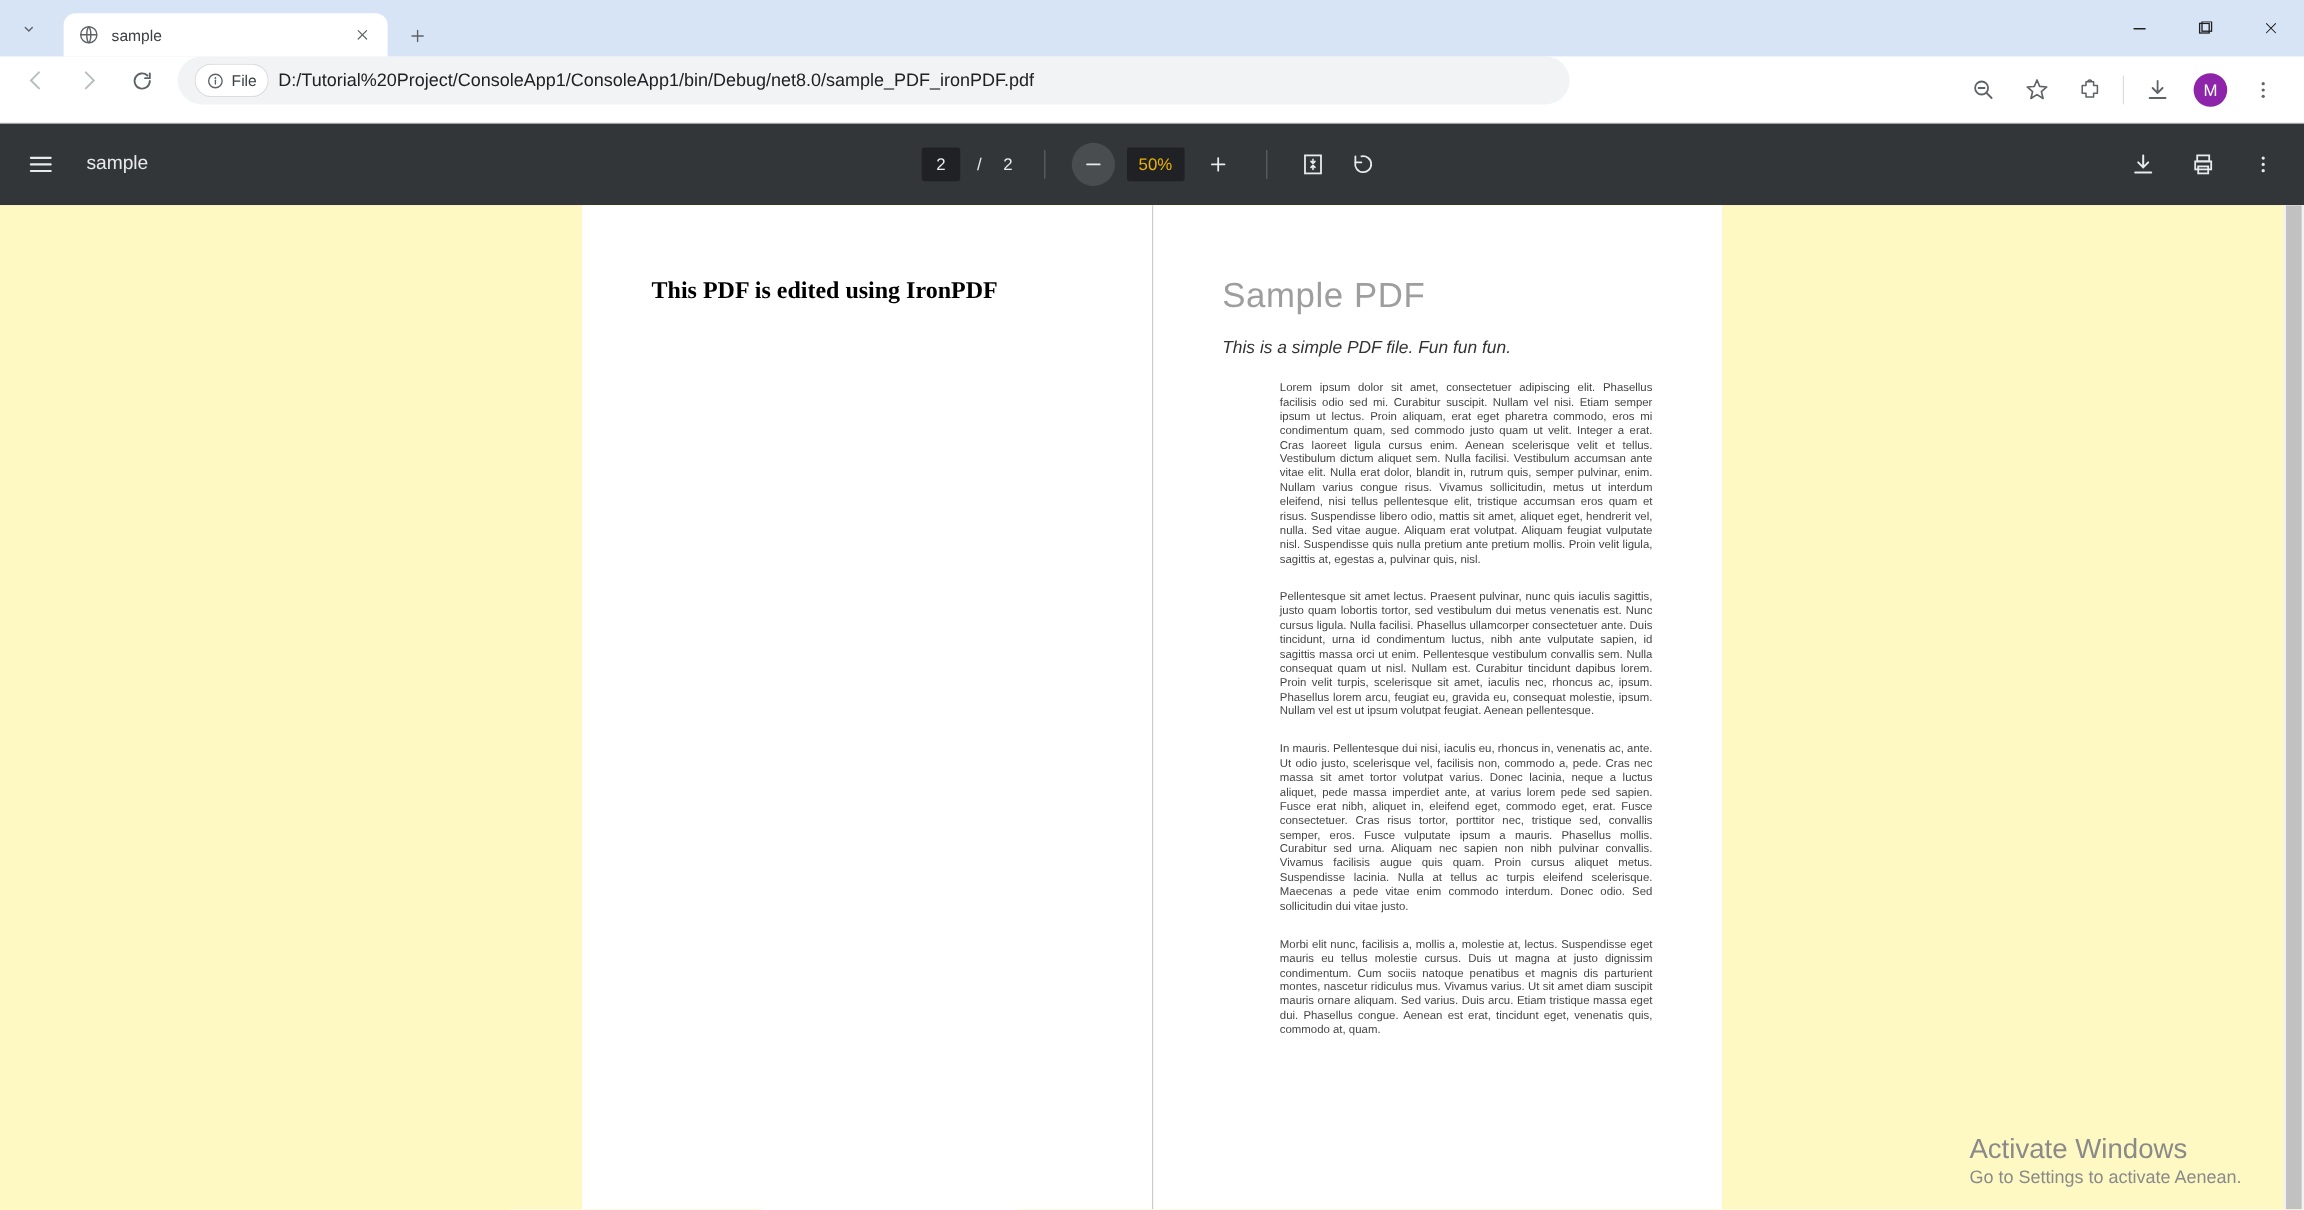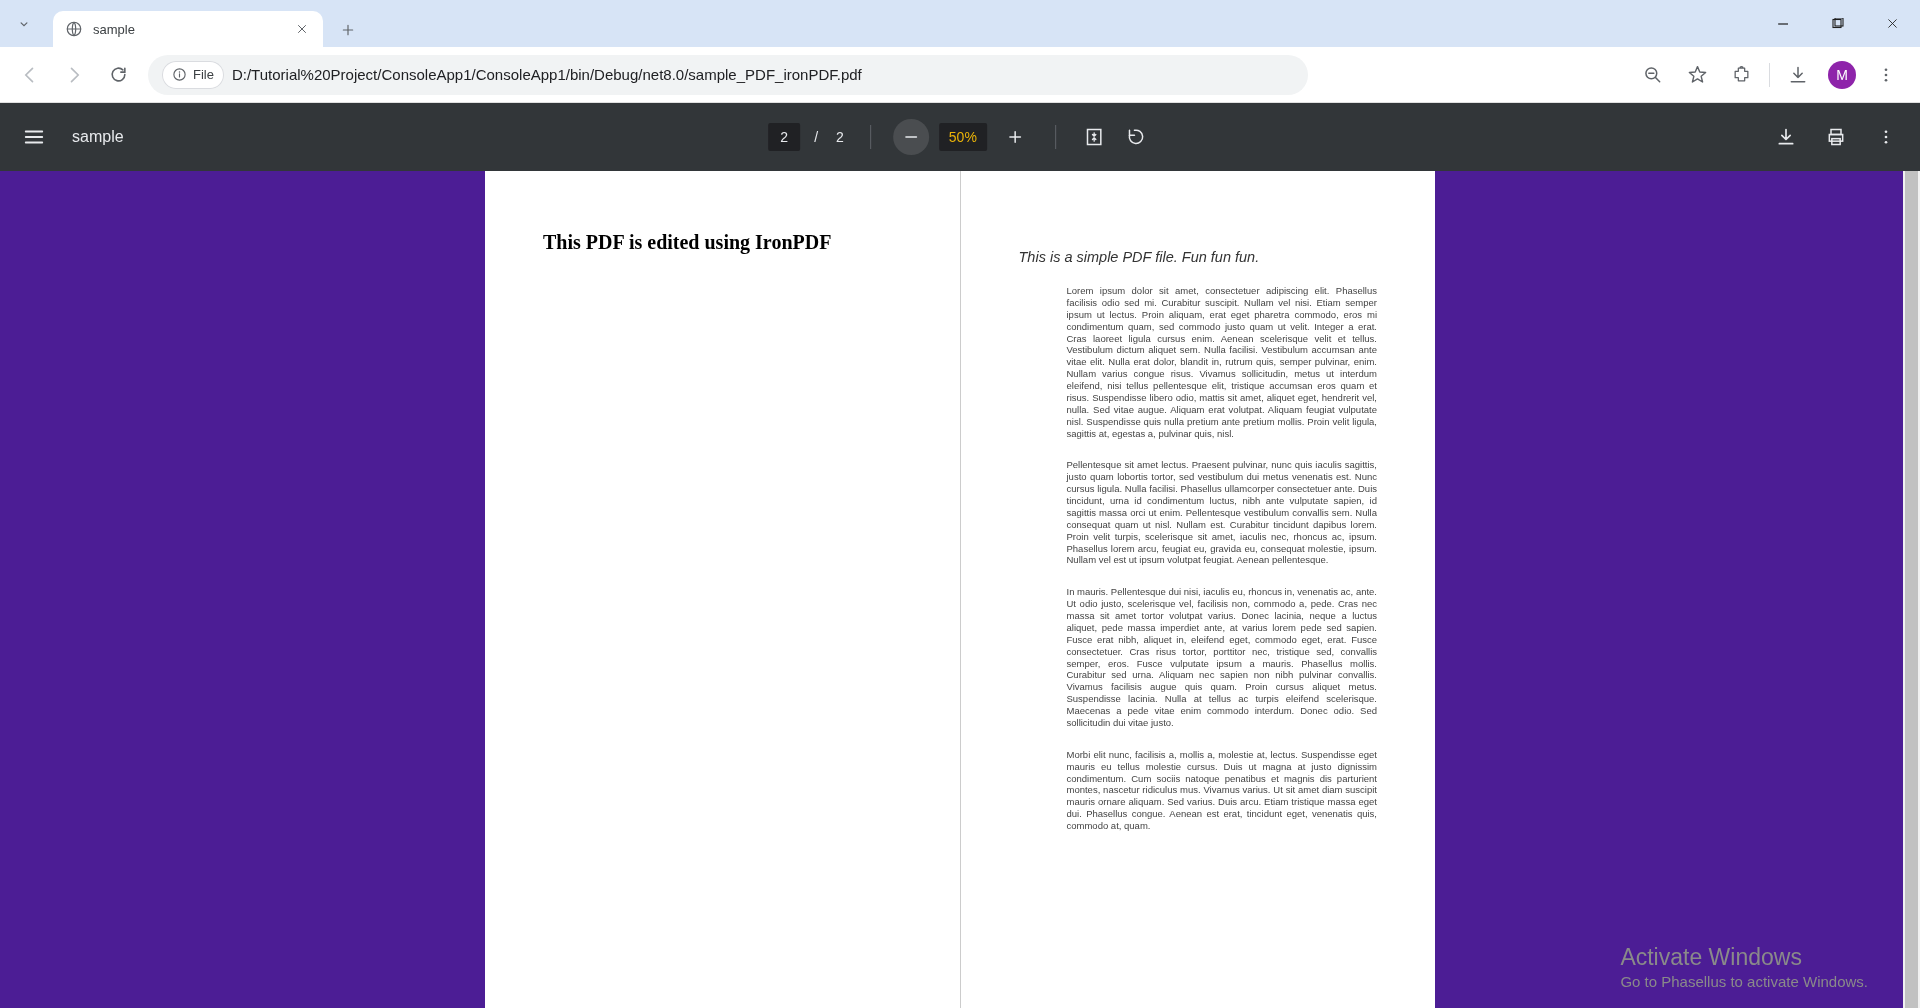--- a/index.html
+++ b/index.html
@@ -10,21 +10,21 @@
     .tab-chevron { width: 47px; height: 47px; display: flex; align-items: center; justify-content: center; }
     .tab { background: #fff; height: 36px; border-radius: 10px 10px 0 0; display: flex; align-items: center; padding: 0 12px; margin-left: 6px; min-width: 270px; position: relative; }
     .tab .favicon { width: 18px; height: 18px; margin-right: 10px; display: flex; align-items: center; justify-content: center; }
     .tab .tab-title { font-size: 13px; color: #3c4043; flex: 1; }
     .tab .tab-close { width: 18px; height: 18px; display: flex; align-items: center; justify-content: center; color: #5f6368; }
     .newtab { width: 34px; height: 34px; display: flex; align-items: center; justify-content: center; margin-left: 8px; }
     .win-controls { position: absolute; right: 0; top: 0; height: 47px; display: flex; align-items: center; }
     .win-btn { width: 55px; height: 47px; display: flex; align-items: center; justify-content: center; color: #1f1f1f; }
 
     
-    .toolbar { height: 56px; background: #fff; display: flex; align-items: center; padding: 0 8px; border-bottom: 1px solid #e0e0e0; }
+    .toolbar { height: 56px; background: #fff; display: flex; padding: 0 8px; border-bottom: 1px solid #e0e0e0; }
     .nav-btn { width: 44px; height: 40px; display: flex; align-items: center; justify-content: center; color: #5f6368; }
     .nav-btn.disabled { color: #b9bdc2; }
     .omnibox { flex: 1; height: 40px; background: #f1f3f4; border-radius: 20px; display: flex; align-items: center; padding: 0 14px; margin: 0 8px; max-width: 1160px; }
     .omnibox .origin-chip { background: #fff; border-radius: 15px; height: 28px; display: flex; align-items: center; padding: 0 10px; margin-right: 8px; color: #3c4043; font-size: 13px; box-shadow: 0 0 0 1px #dadce0 inset; }
     .omnibox .origin-chip svg { margin-right: 6px; }
     .omnibox .url { font-size: 15px; color: #202124; white-space: nowrap; }
     .toolbar-right { display: flex; align-items: center; gap: 4px; margin-left: auto; padding-right: 6px; }
     .icon-btn { width: 40px; height: 40px; display: flex; align-items: center; justify-content: center; color: #5f6368; }
     .sep-v { width: 1px; height: 24px; background: #dadce0; margin: 0 4px; }
     .avatar { width: 28px; height: 28px; border-radius: 50%; background: #8e24aa; color: #fff; font-size: 14px; font-weight: 500; display: flex; align-items: center; justify-content: center; }
@@ -38,21 +38,21 @@
     .page-box { background: #202124; border: none; width: 32px; height: 28px; text-align: center; color: #e8eaed; font-size: 14px; border-radius: 2px; }
     .page-total { font-size: 14px; color: #e8eaed; padding: 0 4px; }
     .pdf-sep { width: 1px; height: 24px; background: #5f6368; margin: 0 12px; }
     .zoom-btn { width: 36px; height: 36px; border-radius: 50%; display: flex; align-items: center; justify-content: center; color: #e8eaed; }
     .zoom-btn.active { background: #4a4d50; }
     .zoom-box { background: #202124; width: 48px; height: 28px; text-align: center; color: #eab308; font-size: 14px; border-radius: 2px; display: flex; align-items: center; justify-content: center; }
     .pdf-right { position: absolute; right: 18px; display: flex; align-items: center; gap: 18px; }
     .pdf-ico { width: 32px; height: 32px; display: flex; align-items: center; justify-content: center; }
 
     
-    .viewport { width: 100%; height: calc(1008px - 47px - 56px - 68px); background: #4c1d95; position: relative; overflow: hidden; text-decoration: underline; }
+    .viewport { width: 100%; height: calc(1008px - 47px - 56px - 68px); background: #fef9c3; position: relative; overflow: hidden; text-decoration: underline; }
     .pages-strip { position: absolute; left: 50%; transform: translateX(-50%); top: 0; width: 950px; height: 100%; background: #fff; display: flex; }
     .pdf-page { flex: 1; padding: 60px 58px 20px 58px; position: relative; overflow: hidden; }
     .pdf-page.left { border-right: 1px solid #ccc; }
     .pdf-page.left .page-h1 { font-family: "Times New Roman", serif; font-weight: bold; font-size: 20px; color: #000; }
     .pdf-page.right .sample-title { font-family: Arial, sans-serif; font-weight: 300; font-size: 29px; color: #9e9e9e; letter-spacing: 0.5px; }
     .pdf-page.right .sample-sub { font-style: italic; font-size: 14.5px; color: #333; margin-top: 18px; }
     .pdf-page.right .para { font-size: 9.5px; color: #444; text-align: justify; line-height: 1.25; margin-top: 20px; font-family: Arial, sans-serif; margin-left: 48px; }
 
     .scrollbar-v { position: absolute; right: 0; top: 0; width: 17px; height: 100%; background: #f1f1f1; }
     .scroll-thumb-v { position: absolute; left: 2px; width: 13px; height: 100%; background: #c1c1c1; border-radius: 0; top: 0; }
@@ -242,29 +242,30 @@
       </div>
   </div>
 </div>
 
 <div class="viewport">
   <div class="pages-strip">
     <div class="pdf-page left">
       <div class="page-h1">This PDF is edited using IronPDF</div>
     </div>
     <div class="pdf-page right">
+      <div class="sample-title">Sample PDF</div>
       <div class="sample-sub">This is a simple PDF file. Fun fun fun.</div>
       <div class="para">Lorem ipsum dolor sit amet, consectetuer adipiscing elit. Phasellus facilisis odio sed mi. Curabitur suscipit. Nullam vel nisi. Etiam semper ipsum ut lectus. Proin aliquam, erat eget pharetra commodo, eros mi condimentum quam, sed commodo justo quam ut velit. Integer a erat. Cras laoreet ligula cursus enim. Aenean scelerisque velit et tellus. Vestibulum dictum aliquet sem. Nulla facilisi. Vestibulum accumsan ante vitae elit. Nulla erat dolor, blandit in, rutrum quis, semper pulvinar, enim. Nullam varius congue risus. Vivamus sollicitudin, metus ut interdum eleifend, nisi tellus pellentesque elit, tristique accumsan eros quam et risus. Suspendisse libero odio, mattis sit amet, aliquet eget, hendrerit vel, nulla. Sed vitae augue. Aliquam erat volutpat. Aliquam feugiat vulputate nisl. Suspendisse quis nulla pretium ante pretium mollis. Proin velit ligula, sagittis at, egestas a, pulvinar quis, nisl.</div>
       <div class="para">Pellentesque sit amet lectus. Praesent pulvinar, nunc quis iaculis sagittis, justo quam lobortis tortor, sed vestibulum dui metus venenatis est. Nunc cursus ligula. Nulla facilisi. Phasellus ullamcorper consectetuer ante. Duis tincidunt, urna id condimentum luctus, nibh ante vulputate sapien, id sagittis massa orci ut enim. Pellentesque vestibulum convallis sem. Nulla consequat quam ut nisl. Nullam est. Curabitur tincidunt dapibus lorem. Proin velit turpis, scelerisque sit amet, iaculis nec, rhoncus ac, ipsum. Phasellus lorem arcu, feugiat eu, gravida eu, consequat molestie, ipsum. Nullam vel est ut ipsum volutpat feugiat. Aenean pellentesque.</div>
       <div class="para">In mauris. Pellentesque dui nisi, iaculis eu, rhoncus in, venenatis ac, ante. Ut odio justo, scelerisque vel, facilisis non, commodo a, pede. Cras nec massa sit amet tortor volutpat varius. Donec lacinia, neque a luctus aliquet, pede massa imperdiet ante, at varius lorem pede sed sapien. Fusce erat nibh, aliquet in, eleifend eget, commodo eget, erat. Fusce consectetuer. Cras risus tortor, porttitor nec, tristique sed, convallis semper, eros. Fusce vulputate ipsum a mauris. Phasellus mollis. Curabitur sed urna. Aliquam nec sapien non nibh pulvinar convallis. Vivamus facilisis augue quis quam. Proin cursus aliquet metus. Suspendisse lacinia. Nulla at tellus ac turpis eleifend scelerisque. Maecenas a pede vitae enim commodo interdum. Donec odio. Sed sollicitudin dui vitae justo.</div>
       <div class="para">Morbi elit nunc, facilisis a, mollis a, molestie at, lectus. Suspendisse eget mauris eu tellus molestie cursus. Duis ut magna at justo dignissim condimentum. Cum sociis natoque penatibus et magnis dis parturient montes, nascetur ridiculus mus. Vivamus varius. Ut sit amet diam suscipit mauris ornare aliquam. Sed varius. Duis arcu. Etiam tristique massa eget dui. Phasellus congue. Aenean est erat, tincidunt eget, venenatis quis, commodo at, quam.</div>
     </div>
   </div>
 
   <div class="scrollbar-v">
     <div class="scroll-thumb-v"></div>
   </div>
 
   <div class="watermark">
     <div class="w1">Activate Windows</div>
-    <div class="w2">Go to Phasellus to activate Windows.</div>
+    <div class="w2">Go to Settings to activate Aenean.</div>
   </div>
 </div>
 
 </body></html>

